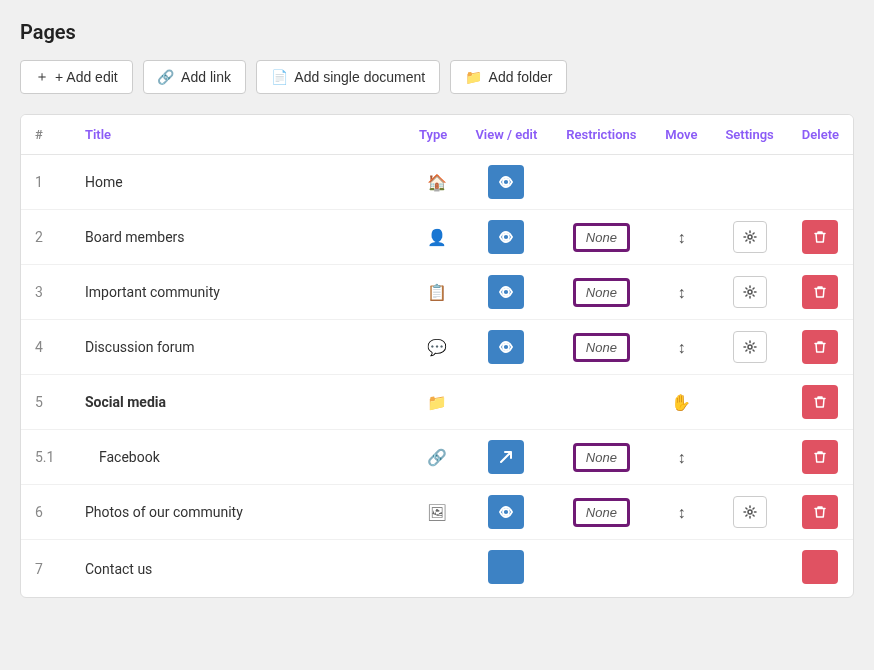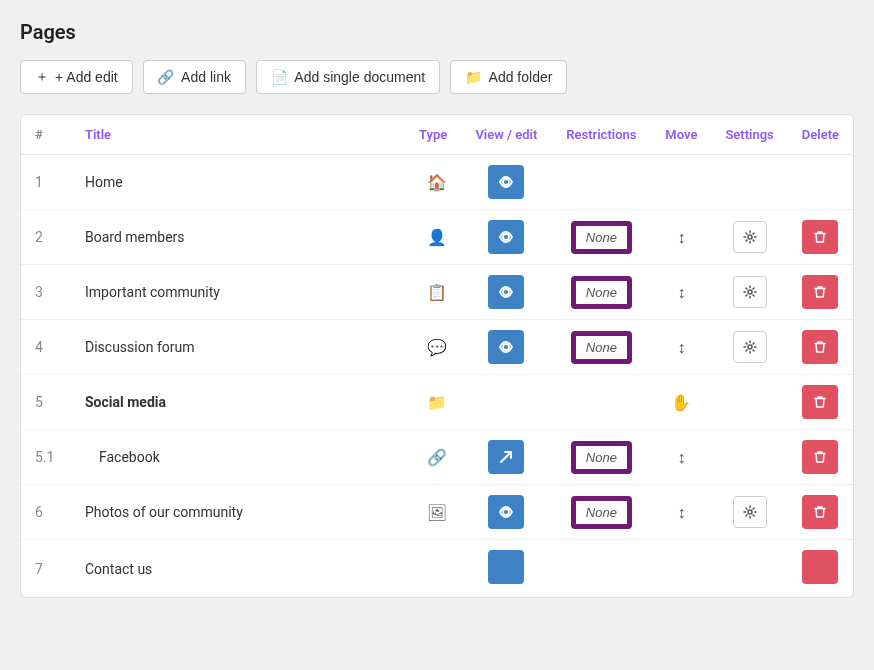--- a/index.html
+++ b/index.html
@@ -93,21 +93,21 @@
       border-radius: 4px;
       cursor: pointer;
       color: #fff;
       font-size: 15px;
     }
     .btn-outline {
       display: inline-flex;
       align-items: center;
       justify-content: center;
       padding: 4px 10px;
-      border: 5px solid #701a75;
+      border: 3px solid #701a75;
       border-radius: 4px;
       background: #fff;
       cursor: pointer;
       font-size: 13px;
       color: #555;
       font-style: italic;
       min-width: 55px;
     }
     .btn-settings {
       display: inline-flex;

